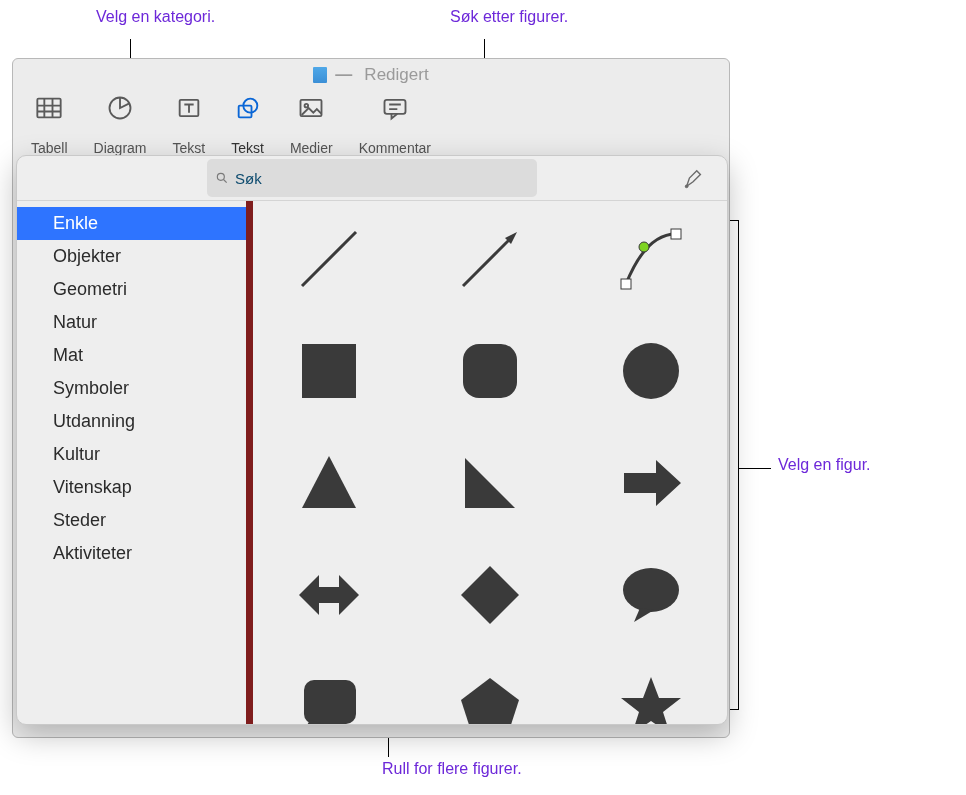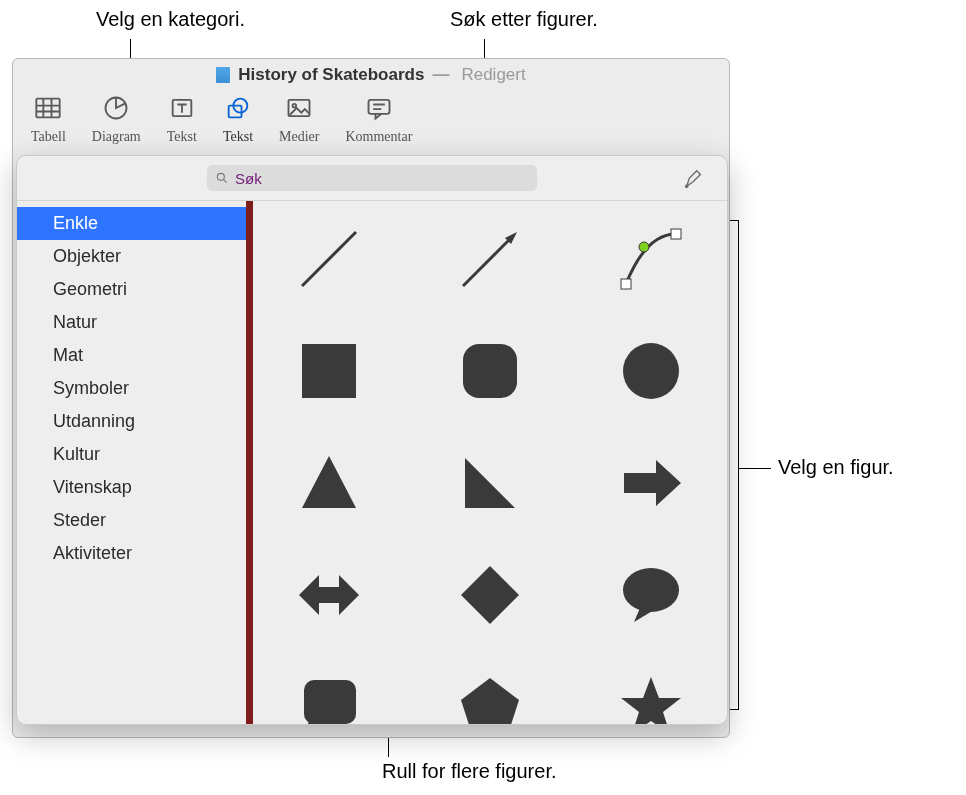--- a/index.html
+++ b/index.html
@@ -9,22 +9,22 @@
     }
     body {
       font-family: -apple-system, BlinkMacSystemFont, "Helvetica Neue", sans-serif;
       background: #fff;
       width: 966px;
       height: 795px;
       position: relative;
     }
     .callout {
       position: absolute;
-      font-size: 20px;
-      color: #000000;
+      font-size: 16px;
+      color: #6d28d9;
     }
     .callout-line {
       position: absolute;
       background: #000;
     }
     .callout-bracket {
       position: absolute;
       border-right: 1px solid #000;
     }
     .callout-bracket::before,
@@ -76,25 +76,24 @@
       display: flex;
       gap: 26px;
       padding-left: 18px;
       padding-top: 4px;
       height: 56px;
     }
     .toolbar-item {
       display: flex;
       flex-direction: column;
       align-items: center;
-      gap: 8px;
+      gap: 19px;
       font-size: 14px;
       color: #545454;
       cursor: pointer;
-      font-family: Liberation Serif, serif;
     }
     .toolbar-icon {
       width: 28px;
       height: 26px;
       display: flex;
       align-items: center;
       justify-content: center;
     }
     .toolbar-icon svg { stroke: #5a5a5a; fill: none; stroke-width: 1.6; }
     .toolbar-item.active .toolbar-icon svg { stroke: #0a66d6; }
@@ -114,27 +113,27 @@
     .popover-top {
       height: 44px;
       display: flex;
       align-items: center;
       justify-content: center;
       padding: 0 14px;
       position: relative;
     }
     .search-field {
       width: 330px;
-      height: 26px;
+      height: 38px;
       background: #dcdcdc;
       border-radius: 5px;
       display: flex;
       align-items: center;
       padding: 0 8px;
-      color: #701a75;
+      color: #0c4a6e;
       font-size: 15px;
       gap: 6px;
     }
     .search-field svg { width: 14px; height: 14px; stroke: #7a7a7a; fill: none; stroke-width: 2; }
     .pen-tool {
       position: absolute;
       right: 22px;
       top: 12px;
       cursor: pointer;
     }
@@ -197,21 +196,20 @@
 <div class="callout" style="left:778px; top:456px;">Velg en figur.</div>
 <div class="callout-bracket" style="left:738px; top:220px; height:490px; width:1px;"></div>
 <div class="callout-line" style="left:739px; top:468px; width:32px; height:1px;"></div>
 
 <div class="callout" style="left:382px; top:760px;">Rull for flere figurer.</div>
 <div class="callout-line" style="left:388px; top:689px; width:1px; height:68px;"></div>
 
 <div class="window-frame">
   <div class="titlebar">
     <span class="doc-icon"></span>
-    <span>History of Skateboards</span>
     <span style="color:#9a9a9a;">—</span>
     <span class="edited">Redigert</span>
   </div>
   <div class="toolbar">
     <div class="toolbar-item">
       <span class="toolbar-icon">
         <svg viewBox="0 0 24 24">
             <rect x="2" y="4" width="20" height="16" rx="1"></rect>
             <line x1="2" y1="10" x2="22" y2="10"></line>
             <line x1="2" y1="15" x2="22" y2="15"></line>

